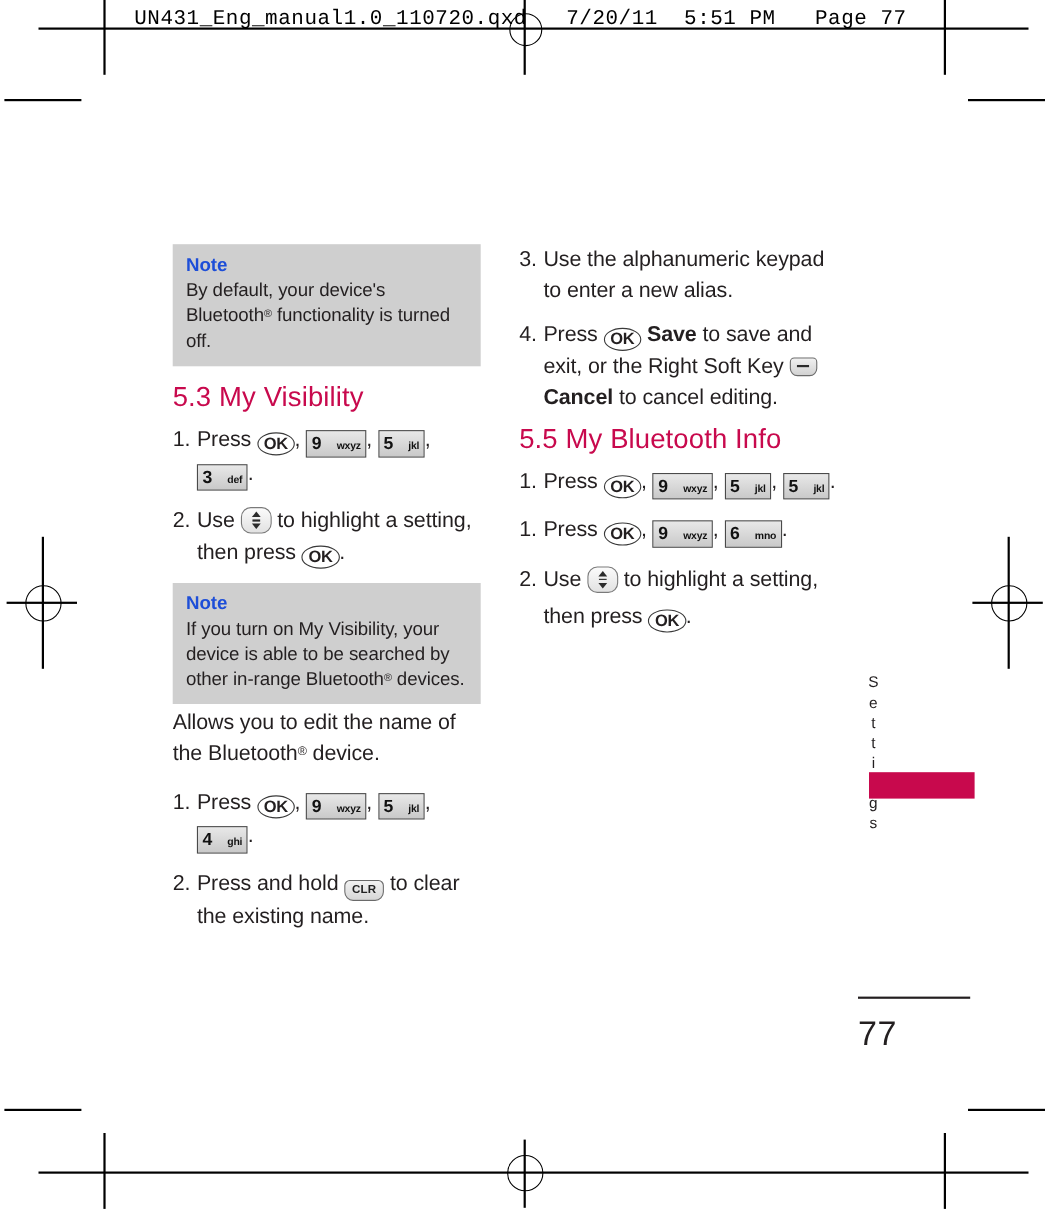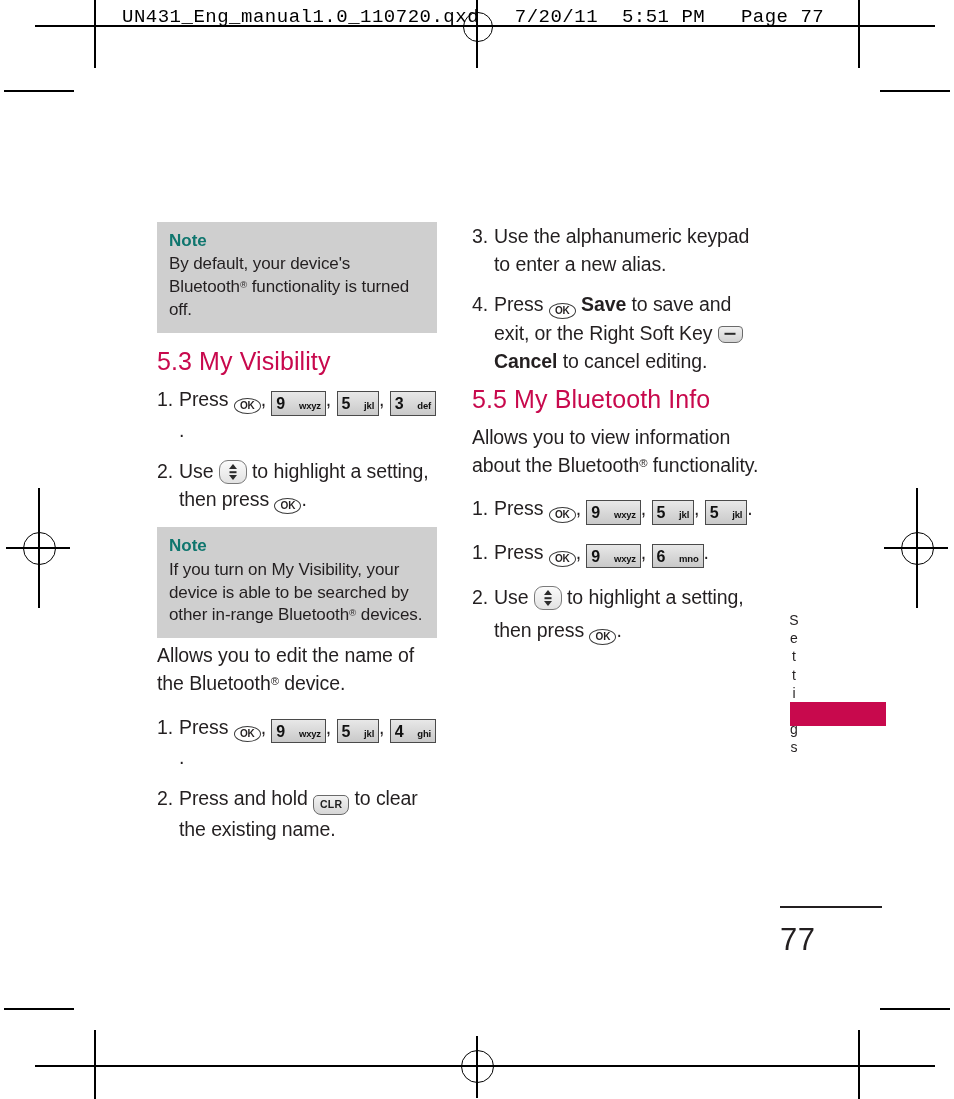--- a/index.html
+++ b/index.html
@@ -114,21 +114,21 @@
   sup.reg-mark { font-size: 0.58em; vertical-align: 0.42em; }
 
   
   .note {
     background: #cfcfcf;
     padding: 9px 12px 11px 12px;
     margin: 0 0 4px 0;
     box-sizing: border-box;
   }
   .note .note-title {
-    color: #0f766e;
+    color: #1d4ed8;
     font-weight: bold;
     font-size: 17px;
     margin: 0 0 2px 0;
     line-height: 1.2;
   }
   .note .note-body {
     font-size: 17px;
     line-height: 1.34;
     margin: 0;
     letter-spacing: -0.1px;
@@ -138,21 +138,21 @@
   .key {
     display: inline-block;
     vertical-align: -3px;
     box-sizing: border-box;
   }
   
   .key-ok {
     border: 1.6px solid #3a3a3a;
     border-radius: 50% / 50%;
     background: #fff;
-    font-size: 10px;
+    font-size: 15px;
     font-weight: bold;
     letter-spacing: -0.2px;
     padding: 2px 5px 2px 5px;
     line-height: 1;
     min-width: 27px;
     text-align: center;
     color: #231f20;
   }
   
   .key-num {
@@ -398,21 +398,20 @@
         <span class="bold">Save</span>
         <span>to save and exit, or the Right Soft Key</span>
         <span class="key key-soft"><span class="dash"></span></span>
         <span class="bold">Cancel</span>
         <span>to cancel editing.</span>
       </span>
     </div>
 
     <div class="h-section" style="margin-top:0;">5.5 My Bluetooth Info</div>
 
-    <p class="body"><span>Allows you to view information about the Bluetooth</span><sup class="reg-mark">®</sup><span> functionality.</span></p>
 
     <div class="step">
       <span class="num">1.</span>
       <span class="txt"><span>Press</span>
         <span class="key key-ok">OK</span>,
         <span class="key key-num"><span class="d">9</span><span class="l">wxyz</span></span>,
         <span class="key key-num"><span class="d">5</span><span class="l">jkl</span></span>,
         <span class="key key-num"><span class="d">5</span><span class="l">jkl</span></span>.
       </span>
     </div>

